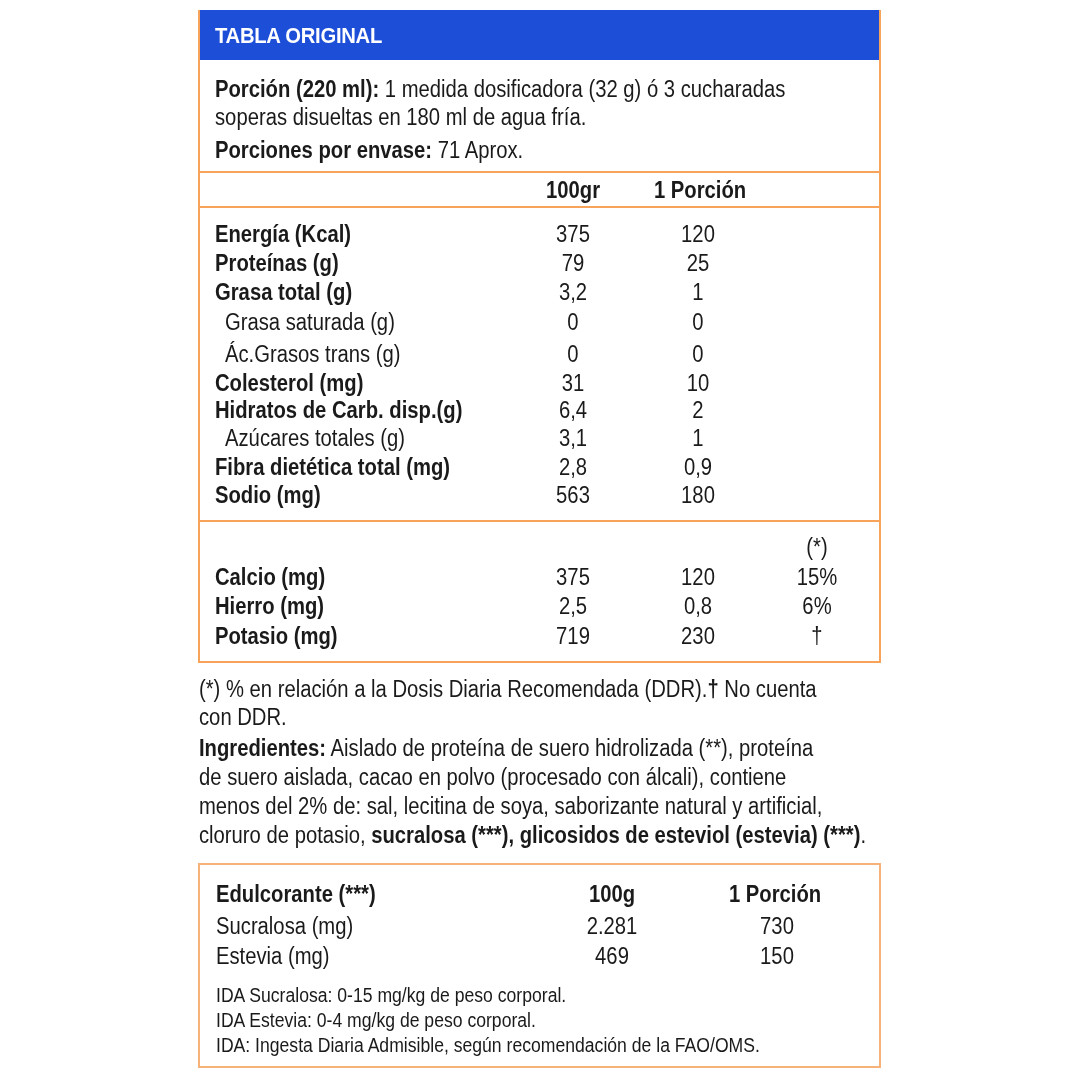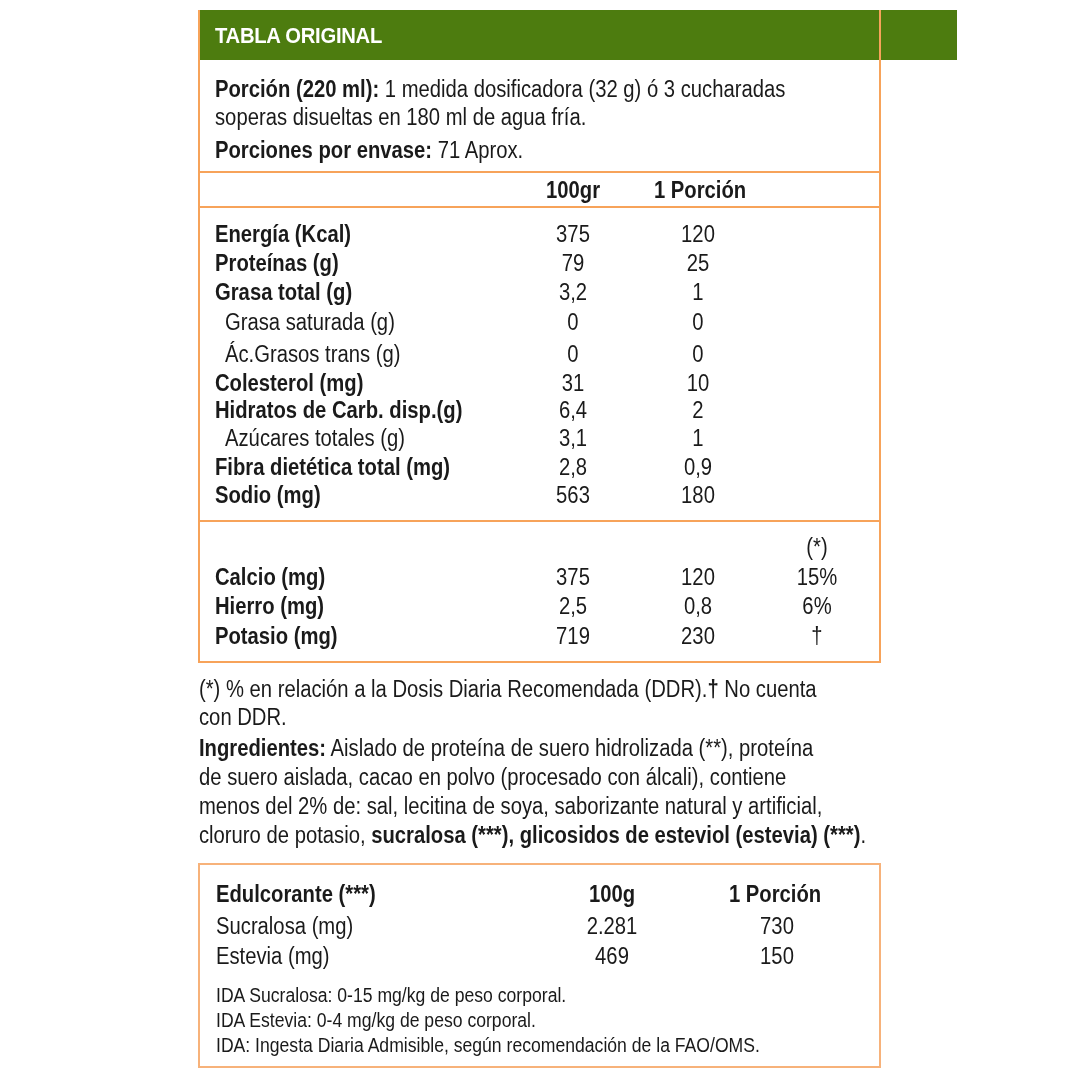--- a/index.html
+++ b/index.html
@@ -1,21 +1,21 @@
 <!DOCTYPE html>
 <html><head>
 <meta charset="utf-8">
 <style>
   html, body { margin:0; padding:0; background:#ffffff; }
   body { width:1080px; height:1080px; position:relative; overflow:hidden;
          font-family:"Liberation Sans", "DejaVu Sans", sans-serif; color:#1a1a1a; }
   .panel { position:absolute; left:198px; top:10px; width:683px; height:653px;
            border:2px solid #f7a35a; border-top:none; box-sizing:border-box; }
-  .header { position:absolute; left:198px; top:10px; width:759px; height:50px;
-            background:#4d7c0f; }
+  .header { position:absolute; left:198px; top:10px; width:683px; height:50px;
+            background:#1d4ed8; }
   .header-title { position:absolute; left:17px; top:13px; color:#ffffff;
                   font-weight:bold; font-size:22px; letter-spacing:-0.3px; transform:scaleX(0.92); transform-origin:left; }
   .txt { position:absolute; font-size:23px; line-height:28px; white-space:nowrap;
          transform:scaleX(0.88); transform-origin:left top; }
   .b { font-weight:bold; }
   .hline { position:absolute; left:198px; width:683px; height:2px; background:#f7a35a; }
   .num { position:absolute; font-size:23px; line-height:28px; text-align:center; width:80px;
          transform:scaleX(0.88); }
   .box2 { position:absolute; left:198px; top:863px; width:683px; height:205px;
           border:2px solid #f7b27a; box-sizing:border-box; }

